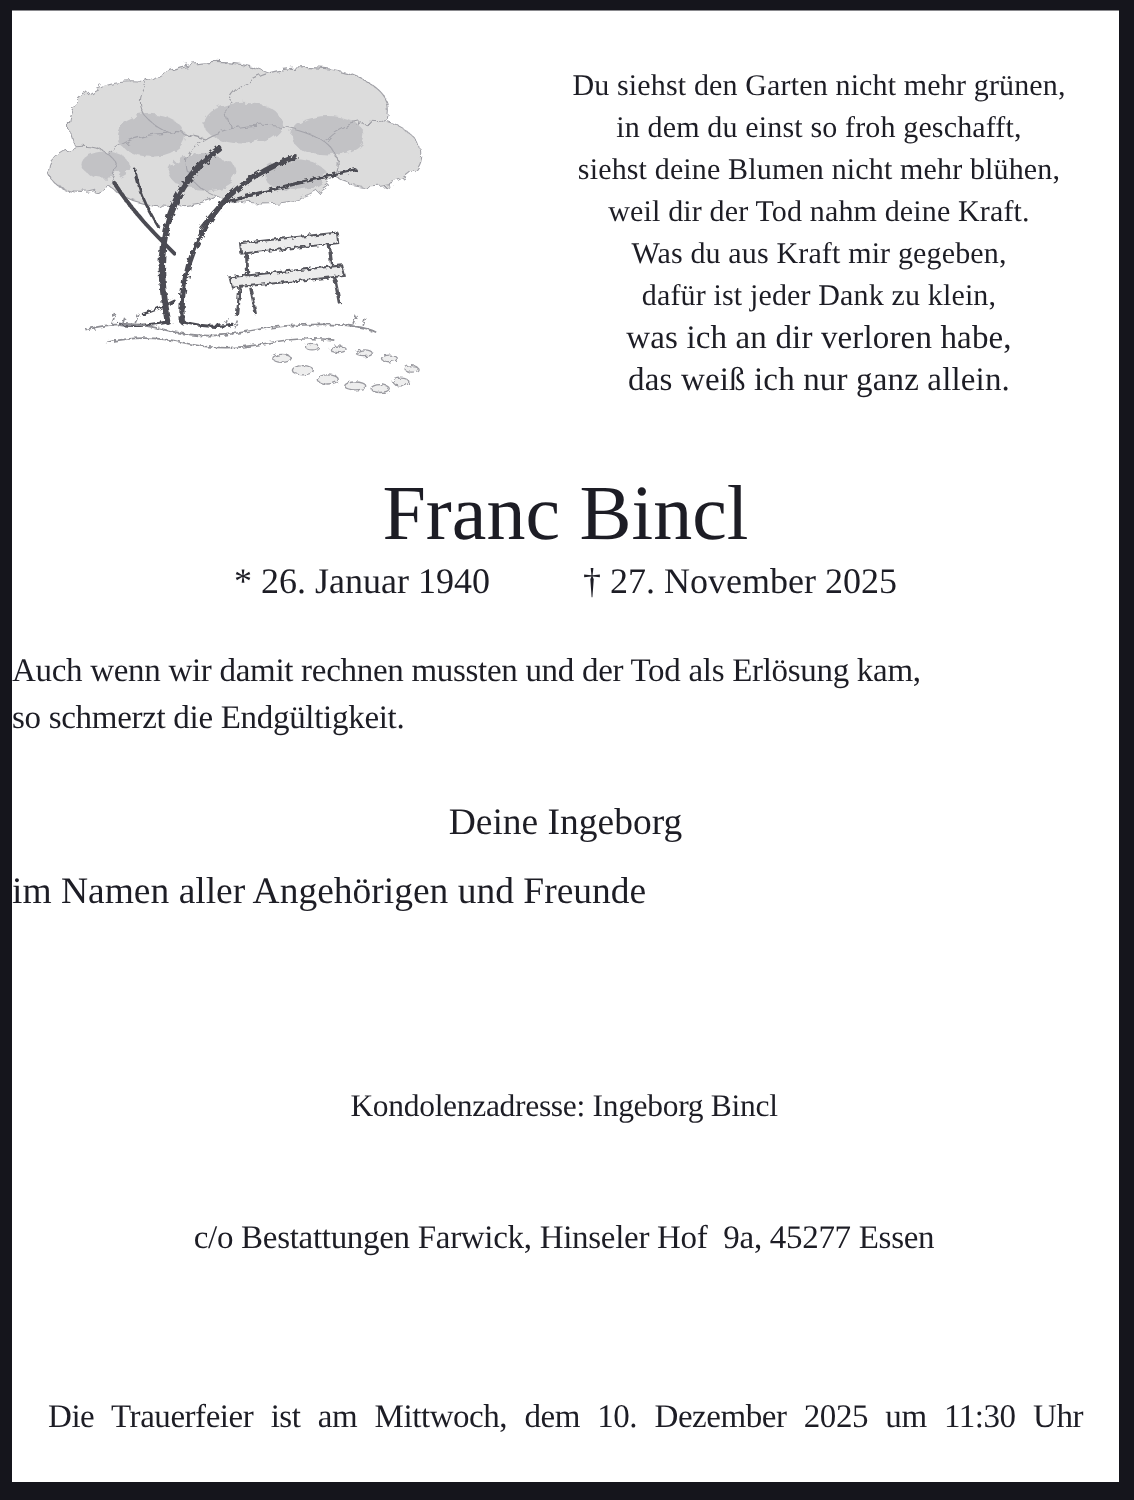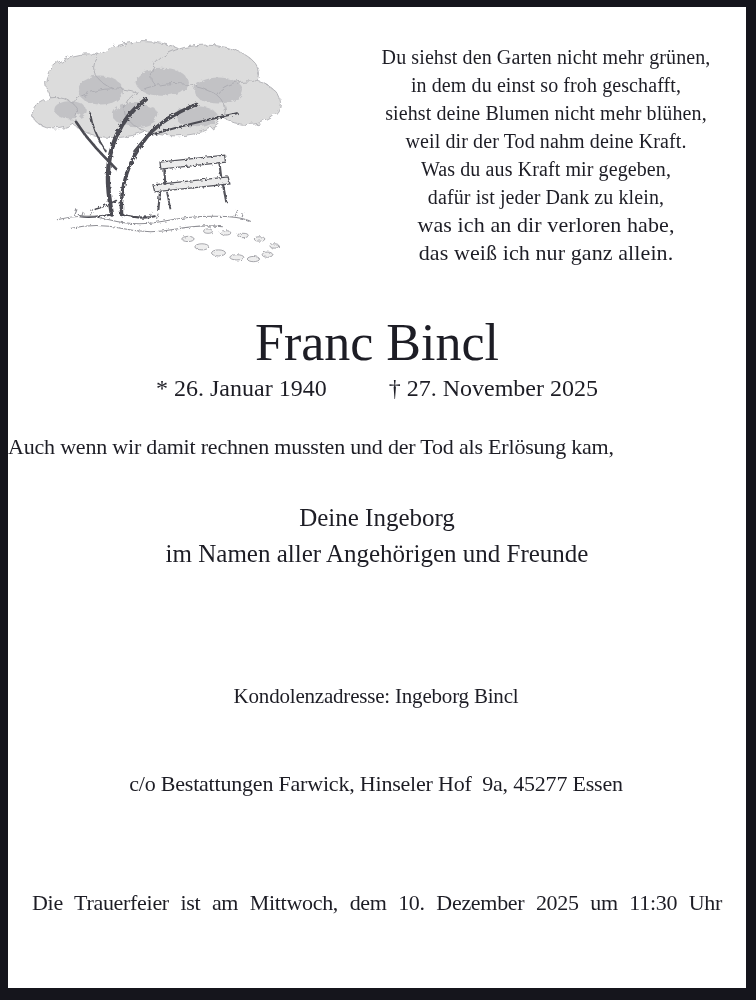--- a/index.html
+++ b/index.html
@@ -34,21 +34,21 @@
   }
   .message {
     margin-top: 28px; text-align: left;
     font-size: 22px; line-height: 31px; letter-spacing: -0.2px;
   }
   .signature-primary {
     margin-top: 40px; text-align: center;
     font-size: 25px; line-height: 32px;
   }
   .signature-secondary {
-    margin-top: 4px; text-align: center;
+    margin-top: 14px; 
     font-size: 25px; line-height: 32px;
   }
   .condolence {
     margin-top: 54px; padding: 0 26px 0 24px;
     font-size: 21px; line-height: 29px;
     white-space: pre-wrap; letter-spacing: -0.2px; text-align: center;
   }
   .condolence .line2 { font-size: 22px; }
   .funeral {
     margin-top: 30px; padding: 0 24px;
@@ -154,20 +154,21 @@
 
   <div class="deceased-name">Franc Bincl</div>
 
   <div class="dates-row">
     <span>* 26. Januar 1940</span>
     <span>† 27. November 2025</span>
   </div>
 
   <div class="message">
     <div>Auch wenn wir damit rechnen mussten und der Tod als Erlösung kam,</div>
+    <div>so schmerzt die Endgültigkeit.</div>
   </div>
 
   <div class="signature-primary">Deine Ingeborg</div>
   <div class="signature-secondary">im Namen aller Angehörigen und Freunde</div>
 
   <div class="condolence">
     <div>Kondolenzadresse: Ingeborg Bincl</div>
     <div class="line2">c/o Bestattungen Farwick, Hinseler Hof  9a, 45277 Essen</div>
   </div>
 

